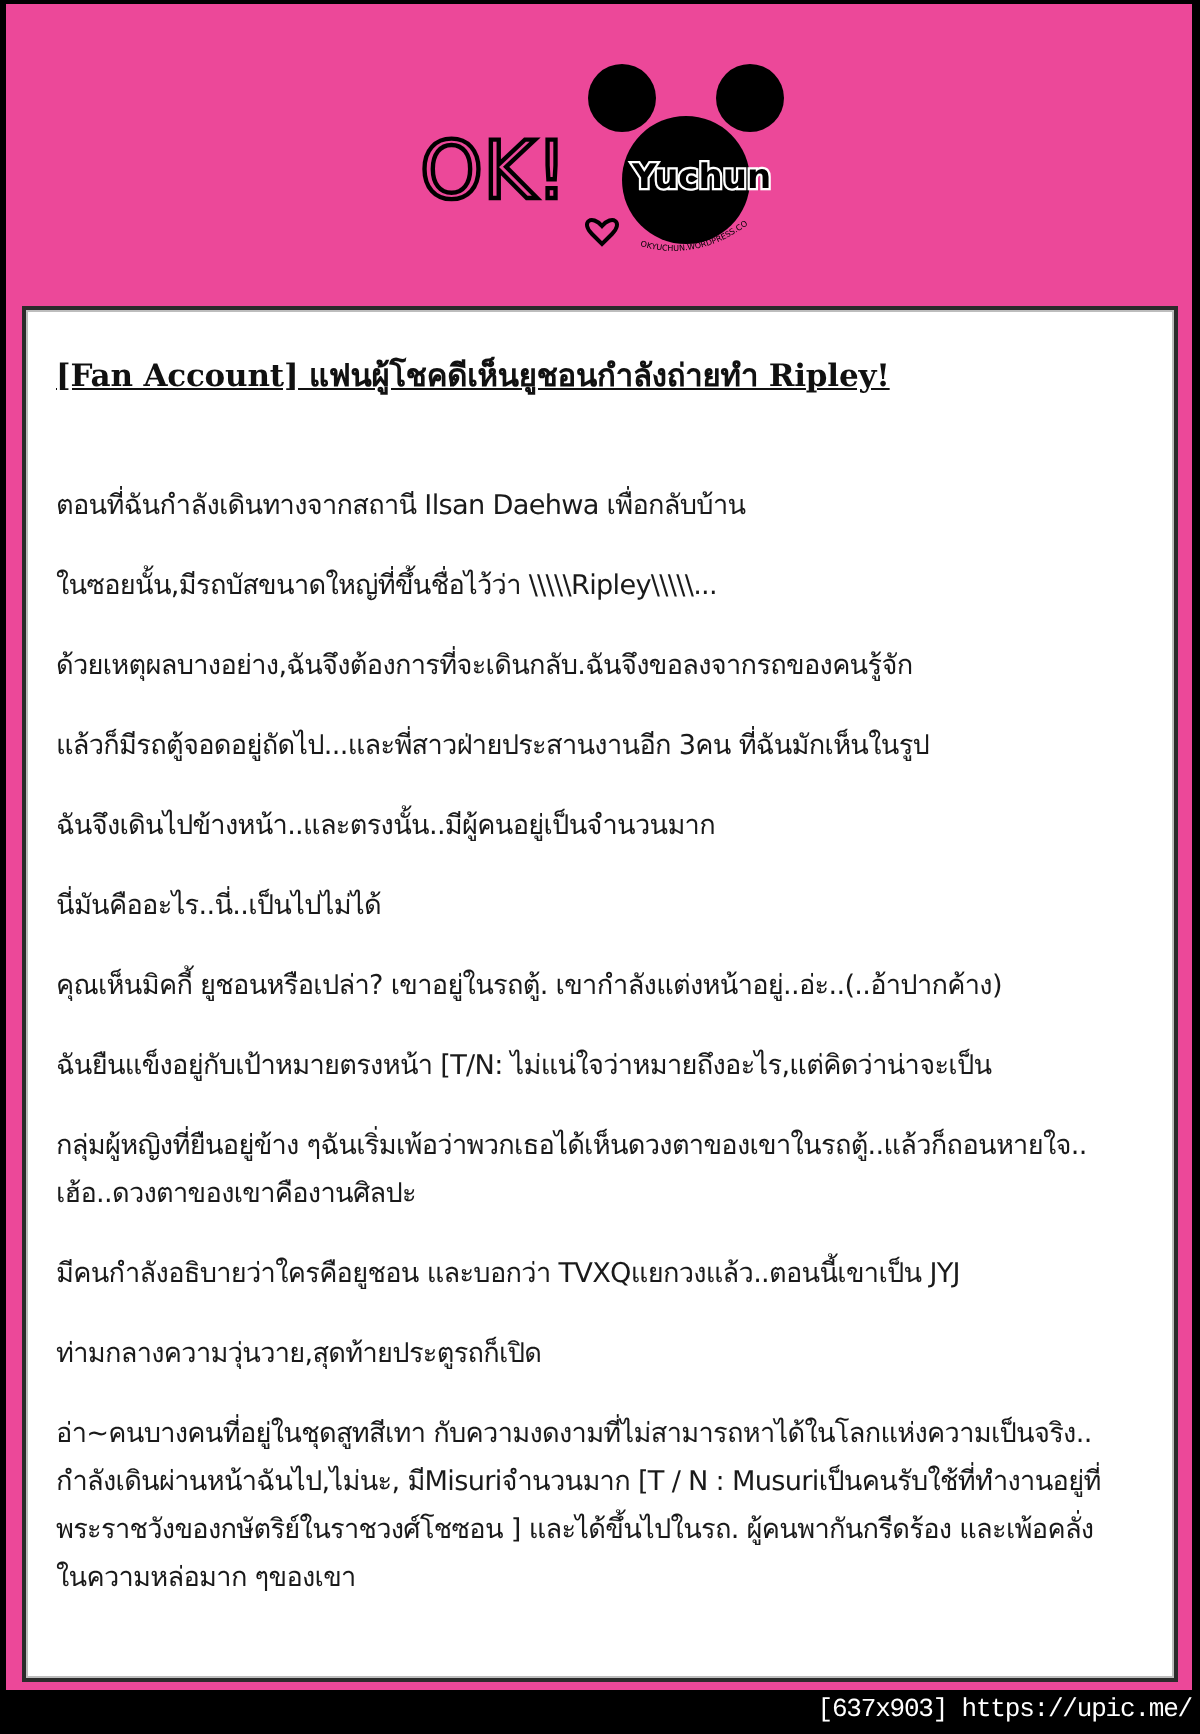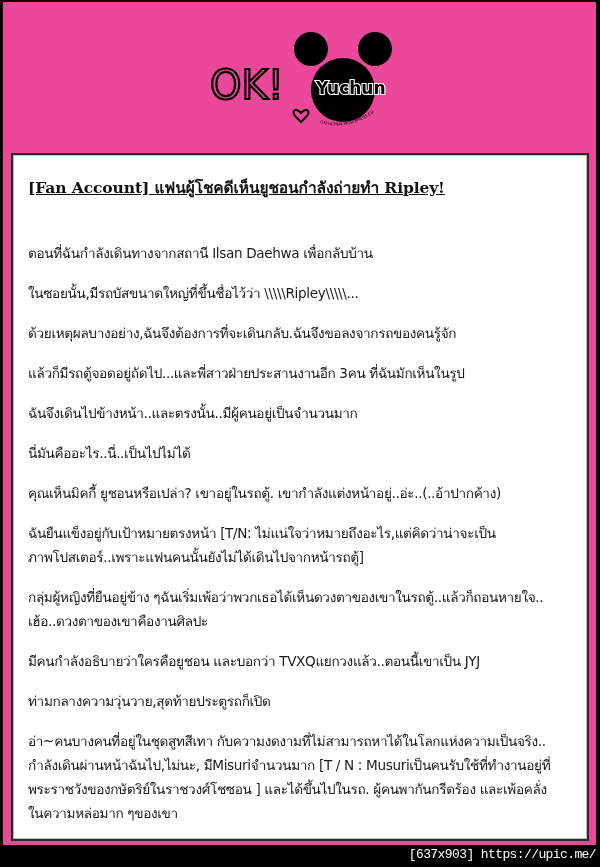--- a/index.html
+++ b/index.html
@@ -82,21 +82,20 @@
           <span class="ln">ฉันจึงเดินไปข้างหน้า..และตรงนั้น..มีผู้คนอยู่เป็นจำนวนมาก</span>
         </div>
         <div class="para">
           <span class="ln">นี่มันคืออะไร..นี่..เป็นไปไม่ได้</span>
         </div>
         <div class="para">
           <span class="ln">คุณเห็นมิคกี้ ยูชอนหรือเปล่า? เขาอยู่ในรถตู้. เขากำลังแต่งหน้าอยู่..อ่ะ..(..อ้าปากค้าง)</span>
         </div>
         <div class="para">
           <span class="ln">ฉันยืนแข็งอยู่กับเป้าหมายตรงหน้า [T/N: ไม่แน่ใจว่าหมายถึงอะไร,แต่คิดว่าน่าจะเป็น</span>
-          <span class="ln">ภาพโปสเตอร์..เพราะแฟนคนนั้นยังไม่ได้เดินไปจากหน้ารถตู้]</span>
         </div>
         <div class="para">
           <span class="ln">กลุ่มผู้หญิงที่ยืนอยู่ข้าง ๆฉันเริ่มเพ้อว่าพวกเธอได้เห็นดวงตาของเขาในรถตู้..แล้วก็ถอนหายใจ..</span>
           <span class="ln">เฮ้อ..ดวงตาของเขาคืองานศิลปะ</span>
         </div>
         <div class="para">
           <span class="ln">มีคนกำลังอธิบายว่าใครคือยูชอน และบอกว่า TVXQแยกวงแล้ว..ตอนนี้เขาเป็น JYJ</span>
         </div>
         <div class="para">
           <span class="ln">ท่ามกลางความวุ่นวาย,สุดท้ายประตูรถก็เปิด</span>

